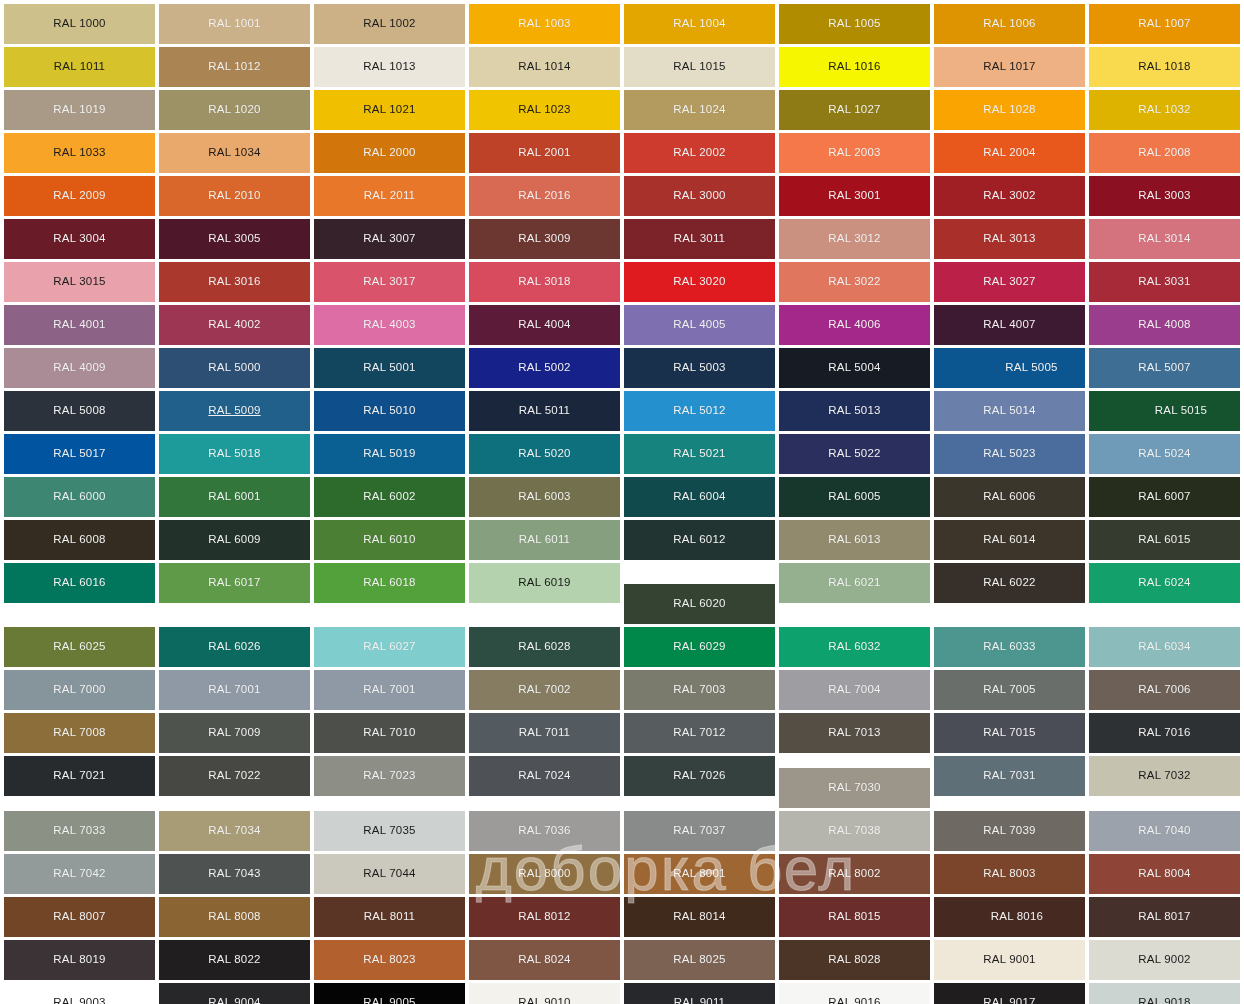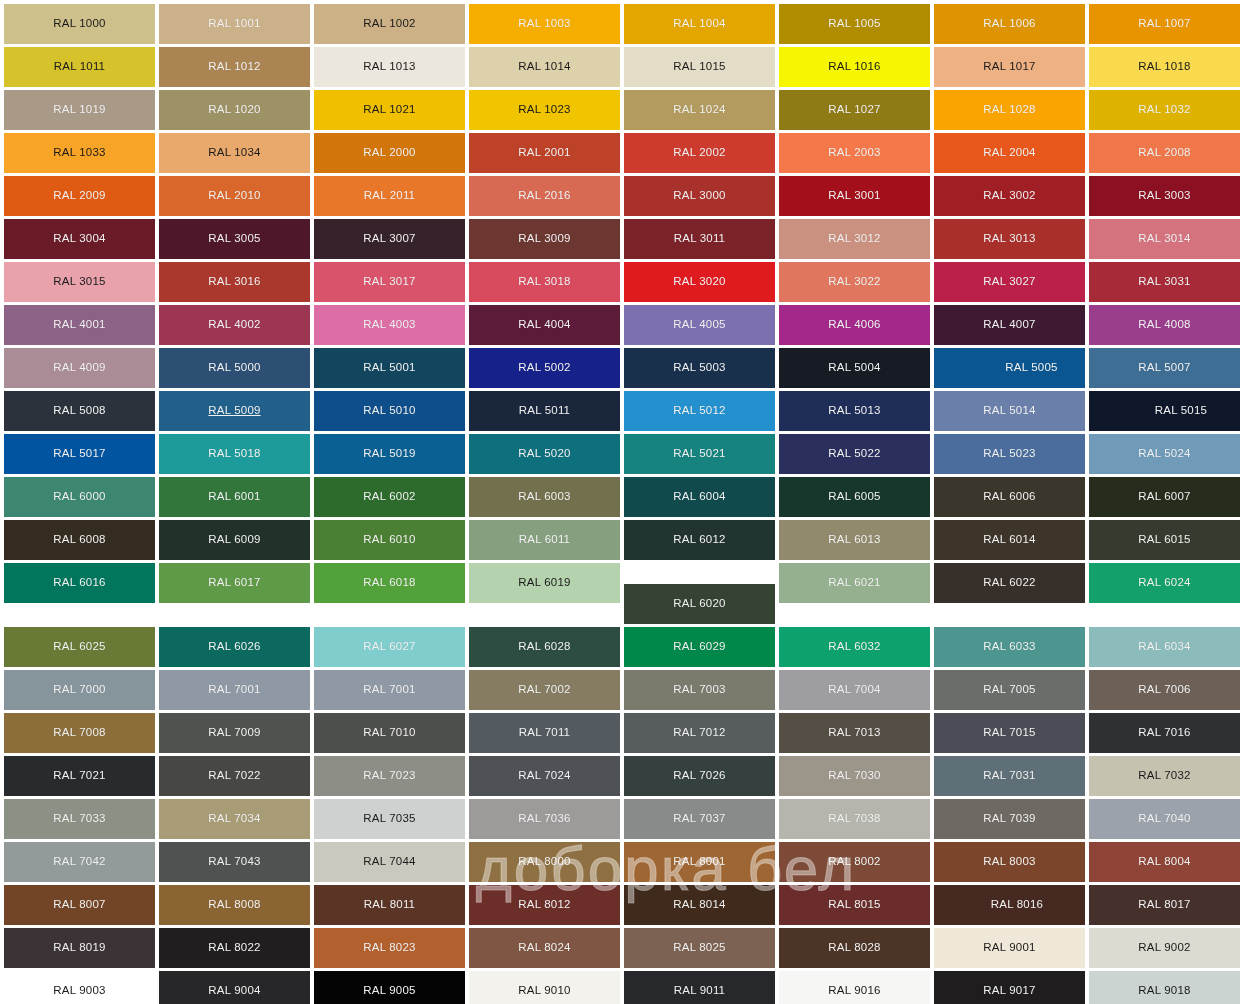--- a/index.html
+++ b/index.html
@@ -291,21 +291,21 @@
       </div>
       <div class="swatch light-text" style="background: rgb(36, 145, 206);">
         <span>RAL 5012</span>
       </div>
       <div class="swatch light-text" style="background: rgb(31, 46, 88);">
         <span>RAL 5013</span>
       </div>
       <div class="swatch light-text" style="background: rgb(106, 128, 171);">
         <span>RAL 5014</span>
       </div>
-      <div class="swatch light-text" style="background: #0f172a; padding-left: 33px;">
+      <div class="swatch light-text" style="background: #14532d; padding-left: 33px;">
         <span>RAL 5015</span>
       </div>
       <div class="swatch light-text" style="background: rgb(0, 84, 160);">
         <span>RAL 5017</span>
       </div>
       <div class="swatch light-text" style="background: rgb(29, 155, 155);">
         <span>RAL 5018</span>
       </div>
       <div class="swatch light-text" style="background: rgb(10, 95, 147);">
         <span>RAL 5019</span>
@@ -477,21 +477,21 @@
       </div>
       <div class="swatch light-text" style="background: rgb(141, 143, 135);">
         <span>RAL 7023</span>
       </div>
       <div class="swatch light-text" style="background: rgb(78, 82, 87);">
         <span>RAL 7024</span>
       </div>
       <div class="swatch light-text" style="background: rgb(53, 65, 63);">
         <span>RAL 7026</span>
       </div>
-      <div class="swatch light-text" style="background: rgb(156, 149, 137);">
+      <div class="swatch light-text" style="background: rgb(156, 149, 137); margin-top: 12px;">
         <span>RAL 7030</span>
       </div>
       <div class="swatch light-text" style="background: rgb(94, 111, 120);">
         <span>RAL 7031</span>
       </div>
       <div class="swatch dark-text" style="background: rgb(197, 194, 176);">
         <span>RAL 7032</span>
       </div>
       <div class="swatch light-text" style="background: rgb(139, 145, 132);">
         <span>RAL 7033</span>

